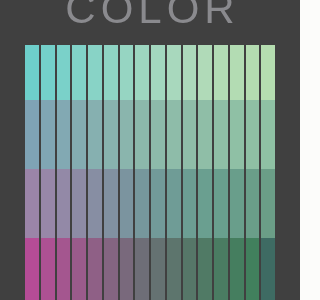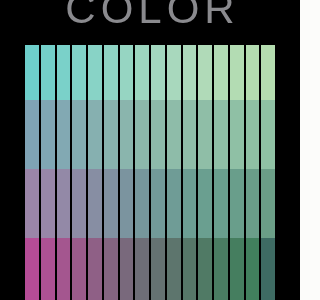--- a/index.html
+++ b/index.html
@@ -63,21 +63,21 @@
     width: 100%;
   }
   .swatch-cell.r0 { height: 55px; }
   .swatch-cell.r1 { height: 69px; }
   .swatch-cell.r2 { height: 69px; }
   .swatch-cell.r3 { height: 69px; }
 </style>
 </head>
 <body>
 
-<div id="poster" style="background-color: #000000;">
+<div id="poster" style="background-color: #404040;">
 
   <div id="title-area">
     <div id="poster-title" style="color: rgb(138, 138, 142);">COLOR</div>
   </div>
 
   <div id="swatch-grid">
       <div class="swatch-column">
         <div class="swatch-cell r0" style="background-color: rgb(110, 207, 203);"></div>
         <div class="swatch-cell r1" style="background-color: rgb(127, 163, 181);"></div>
         <div class="swatch-cell r2" style="background-color: rgb(155, 133, 168);"></div>

